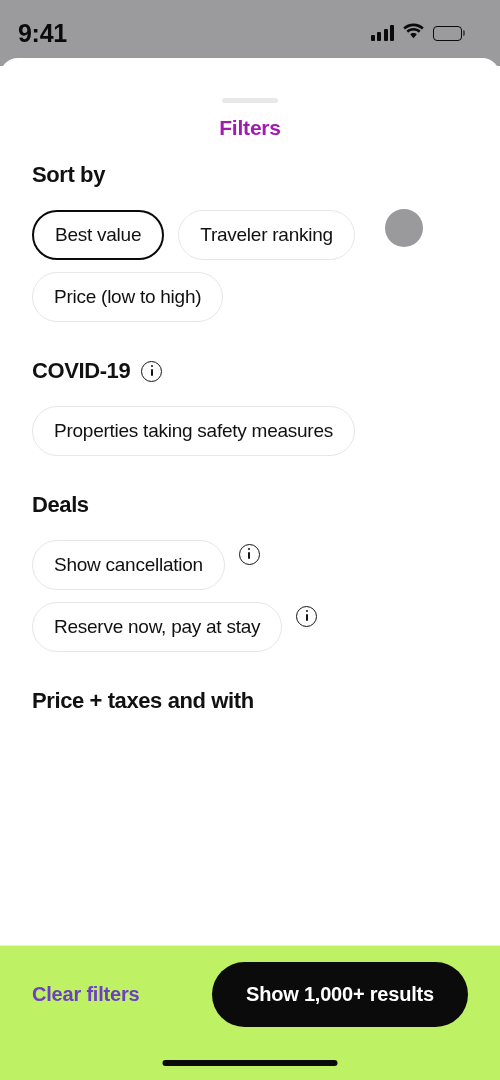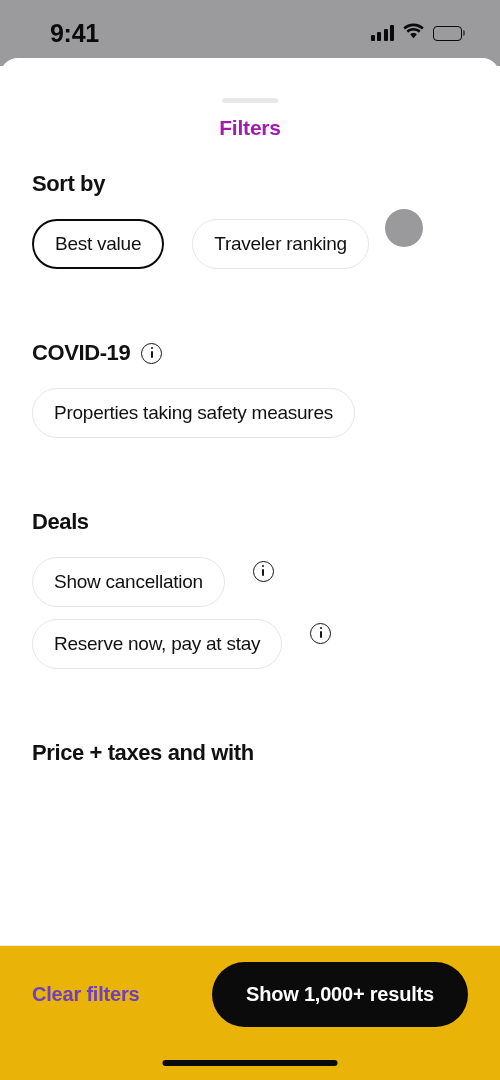--- a/index.html
+++ b/index.html
@@ -24,21 +24,21 @@
   
   .status-bar {
     position: absolute;
     top: 0; left: 0;
     width: 500px;
     height: 66px;
     background: #9b9b9d;
     display: flex;
     align-items: center;
     justify-content: space-between;
-    padding: 0 38px 0 50px;
+    padding: 0 38px 0 18px;
     z-index: 5;
   }
   .status-time {
     font-size: 25px;
     font-weight: bold;
     color: #0a0a0a;
     letter-spacing: -0.3px;
   }
   .status-right {
     display: flex;
@@ -122,22 +122,22 @@
   .sheet-body {
     position: absolute;
     top: 104px;
     left: 0;
     width: 500px;
     height: 783px;
     overflow: hidden;
     padding: 0 32px;
   }
 
-  .section { margin-top: 9px; }
-  .section + .section { margin-top: 71px; }
+  .section { margin-top: 0; }
+  .section + .section { margin-top: 36px; }
 
   .section-head {
     display: flex;
     align-items: center;
     gap: 11px;
     margin-bottom: 22px;
   }
   .section-title {
     font-size: 22px;
     font-weight: bold;
@@ -174,21 +174,21 @@
     height: 7px;
     border-radius: 1px;
     background: #141414;
   }
 
   
   .pill-rows { display: block; }
   .pill-row {
     display: flex;
     align-items: flex-start;
-    gap: 28px;
+    gap: 14px;
     margin-bottom: 12px;
     flex-wrap: nowrap;
   }
   .pill-row:last-child { margin-bottom: 0; }
 
   .pill {
     display: inline-flex;
     align-items: center;
     justify-content: center;
     height: 50px;
@@ -205,21 +205,21 @@
   .pill.selected {
     border: 2.4px solid #0a0a0a;
   }
 
   
   .footer {
     position: absolute;
     bottom: 0; left: 0;
     width: 500px;
     height: 135px;
-    background: #eab308;
+    background: #bef264;
     border-top: 1px solid #ececec;
     display: flex;
     align-items: flex-start;
     z-index: 8;
   }
   .footer-inner {
     width: 100%;
     display: flex;
     align-items: center;
     justify-content: space-between;
@@ -313,20 +313,23 @@
 
     <div class="section">
           <div class="section-head">
             <span class="section-title">Sort by</span>
           </div>
           <div class="pill-rows">
             <div class="pill-row">
               <button class="pill selected">Best value</button>
               <button class="pill">Traveler ranking</button>
             </div>
+            <div class="pill-row">
+              <button class="pill">Price (low to high)</button>
+            </div>
           </div>
         </div>
         <div class="section">
           <div class="section-head">
             <span class="section-title">COVID-19</span>
             <span class="info-icon"></span>
           </div>
           <div class="pill-rows">
             <div class="pill-row">
               <button class="pill">Properties taking safety measures</button>

